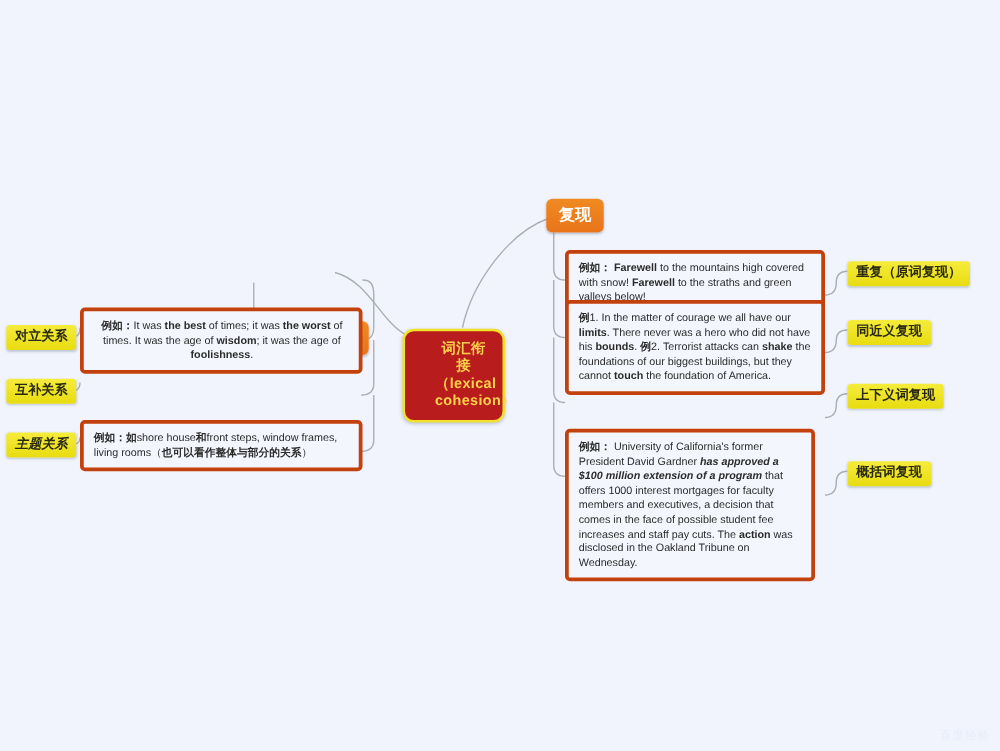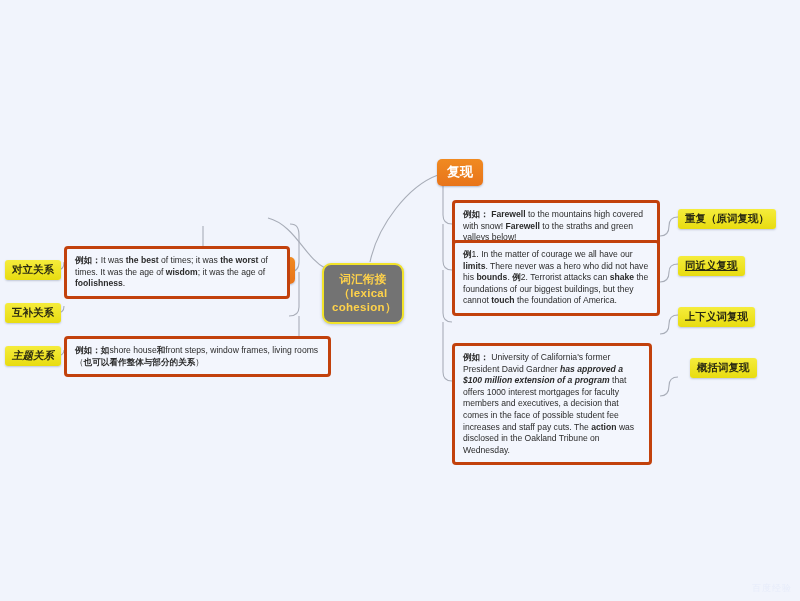--- a/index.html
+++ b/index.html
@@ -27,29 +27,29 @@
     height: 601px;
     pointer-events: none;
   }
   .node {
     position: absolute;
     box-sizing: border-box;
   }
 
   
   .central {
-    background: #737373;
+    background: #b91c1c;
     border: 2px solid #f2e32a;
     border-radius: 9px;
     color: #ffd24a;
     font-weight: bold;
     font-size: 11.5px;
     line-height: 14px;
     text-align: center;
-    padding: 7px 8px 8px 8px;
+    padding: 7px 8px 8px 24px;
     box-shadow: 0 1px 3px rgba(60,80,120,0.30);
     letter-spacing: 0.3px;
   }
 
   
   .orange {
     background: linear-gradient(#f08a21, #e8741a);
     border-radius: 5px;
     color: #ffffff;
     font-weight: bold;
@@ -141,36 +141,36 @@
   </div>
 
   <div class="node orange" style="left:197px; top:209px;margin-top:48px;">同现（搭配）</div>
 
   <div class="node orange" style="left:437px; top:159px;">复现</div>
 
   <div class="node yellow" style="left:5px; top:260px;">对立关系</div>
   <div class="node yellow" style="left:5px; top:303px;">互补关系</div>
   <div class="node yellow" style="left:5px; top:346px;font-style:italic;">主题关系</div>
 
-  <div class="node textbox" style="left:64px; top:246px; width:226px;">
+  <div class="node textbox" style="left:64px; top:246px; width:226px;text-align:center;">
     <span class="cnlabel">例如：</span><span><span>It was </span><b>the best</b><span> of times; it was </span><b>the worst</b><span> of times. It was the age of </span><b>wisdom</b><span>; it was the age of </span><b>foolishness</b><span>.</span></span>
   </div>
-  <div class="node textbox" style="left:64px; top:336px; width:267px;">
+  <div class="node textbox" style="left:64px; top:336px; width:226px;">
     <span class="cnlabel">例如：</span><span><span class="cnlabel">如</span><span>shore house</span><span class="cnlabel">和</span><span>front steps, window frames, living rooms（</span><span class="cnlabel">也可以看作整体与部分的关系</span><span>）</span></span>
   </div>
 
   <div class="node textbox" style="left:452px; top:200px; width:208px;">
     <span class="cnlabel">例如：</span><span><span> </span><b>Farewell</b><span> to the mountains high covered with snow! </span><b>Farewell</b><span> to the straths and green valleys below!</span></span>
   </div>
   <div class="node textbox" style="left:452px; top:240px; width:208px;">
     <span class="cnlabel"></span><span><span class="cnlabel">例</span><span>1. In the matter of courage we all have our </span><b>limits</b><span>. There never was a hero who did not have his </span><b>bounds</b><span>. </span><span class="cnlabel">例</span><span>2. Terrorist attacks can </span><b>shake</b><span> the foundations of our biggest buildings, but they cannot </span><b>touch</b><span> the foundation of America.</span></span>
   </div>
   <div class="node textbox" style="left:452px; top:343px; width:200px;">
     <span class="cnlabel">例如：</span><span><span> University of California's former President David Gardner </span><i>has approved a  $100 million extension of a program</i><span> that offers 1000 interest mortgages for faculty members and executives, a decision that comes in the face of possible student fee increases and staff pay cuts. The </span><b>action</b><span> was disclosed in the Oakland Tribune on Wednesday.</span></span>
   </div>
 
   <div class="node yellow" style="left:678px; top:209px;">重复（原词复现）</div>
-  <div class="node yellow" style="left:678px; top:256px;text-decoration:underline;">同近义复现</div>
+  <div class="node yellow" style="left:678px; top:256px;">同近义复现</div>
   <div class="node yellow" style="left:678px; top:307px;">上下义词复现</div>
-  <div class="node yellow" style="left:678px; top:358px;margin-left:12px;">概括词复现</div>
+  <div class="node yellow" style="left:678px; top:369px;">概括词复现</div>
 
   <div class="watermark">百度经验</div>
 </div>
 
 </body></html>

